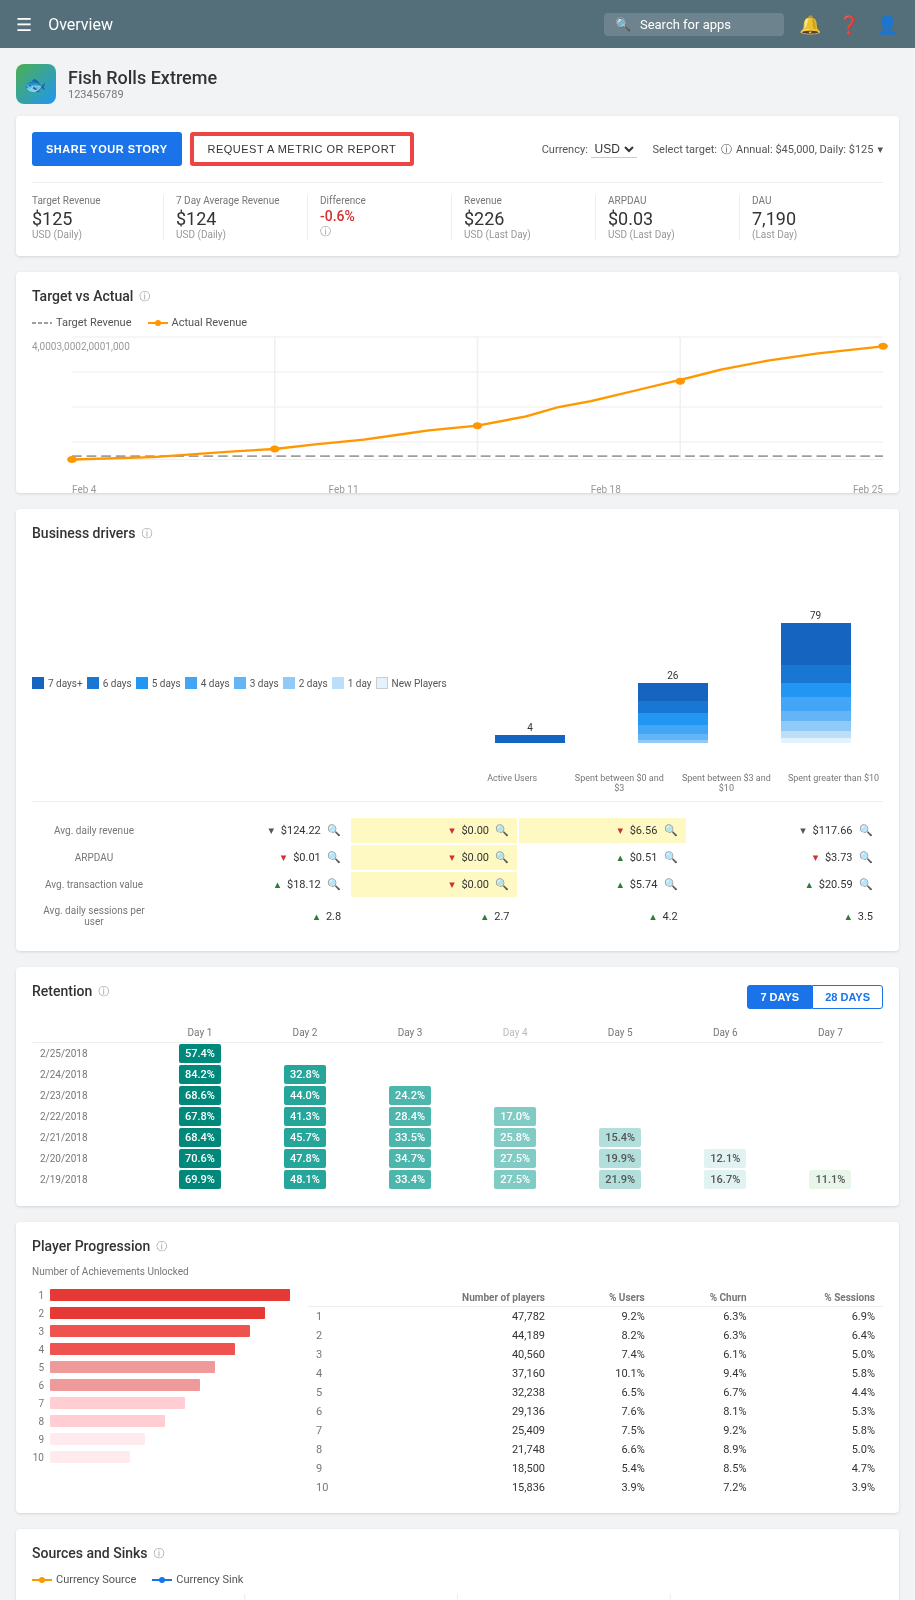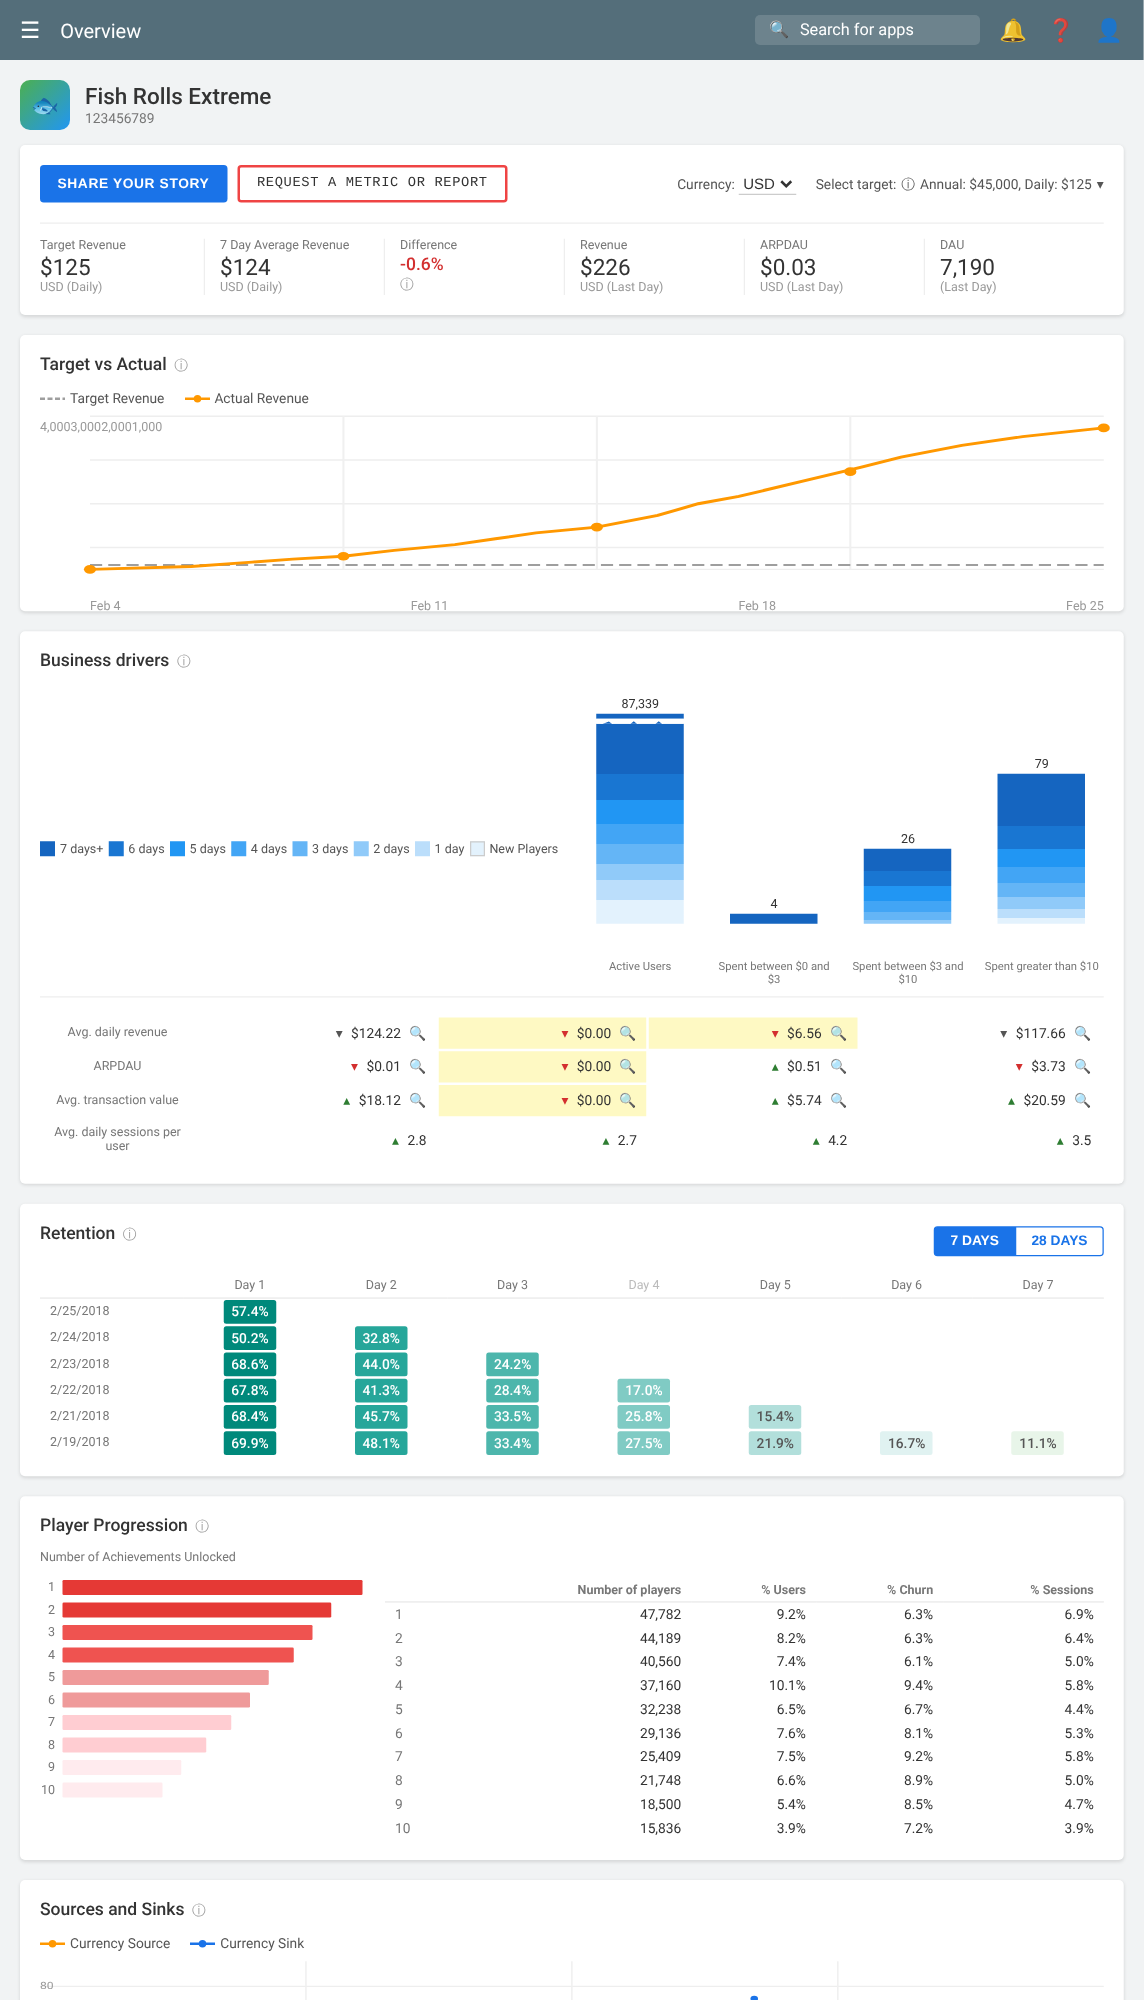--- a/index.html
+++ b/index.html
@@ -75,29 +75,28 @@
       border-radius: 3px;
       font-size: 11px;
       font-weight: 600;
       text-transform: uppercase;
       letter-spacing: 0.5px;
       cursor: pointer;
     }
     .btn-secondary {
       background: white;
       color: #333;
-      border: 2px solid #ef4444;
+      border: 4px solid #ef4444;
       padding: 7px 14px;
       border-radius: 3px;
       font-size: 11px;
       font-weight: 500;
       text-transform: uppercase;
       letter-spacing: 0.5px;
       cursor: pointer;
-      font-family: Liberation Mono, monospace;
     }
     .currency-select {
       display: flex;
       align-items: center;
       gap: 16px;
       font-size: 11px;
       color: #555;
     }
     .currency-select select {
       border: none;
@@ -400,34 +399,20 @@
           </div>
         <div class="bd-legend-item">
             <div class="legend-box" style="background:#e3f2fd; border:1px solid #ccc;"></div>
             <span>New Players</span>
           </div>
       </div>
 
       <div style="flex:1;">
         <div style="display:flex; gap:8px; align-items:flex-end; height:220px; padding-bottom:30px;">
 
-          <div style="display:flex; flex-direction:column; align-items:center; flex:1;">
-            <span style="font-size:10px; color:#333; margin-bottom:2px;">87,339</span>
-            <div style="width:70px; display:flex; flex-direction:column; position:relative;">
-
-              <div style="height:4px; background:#1565c0; width:100%;"></div>
-              <div style="height:4px; background:white; width:100%; position:relative; overflow:hidden;">
-                <svg width="70" height="8" viewBox="0 0 70 8">
-                    <polyline points="0,4 10,0 20,8 30,0 40,8 50,0 60,8 70,4" fill="none" stroke="white" stroke-width="3"></polyline>
-                    <polyline points="0,4 10,0 20,8 30,0 40,8 50,0 60,8 70,4" fill="none" stroke="#1565c0" stroke-width="1.5"></polyline>
-                  </svg>
-              </div>
-              <div style="height:160px; background:linear-gradient(to bottom, #1565c0 0%, #1565c0 25%, #1976d2 25%, #1976d2 38%, #2196f3 38%, #2196f3 50%, #42a5f5 50%, #42a5f5 60%, #64b5f6 60%, #64b5f6 70%, #90caf9 70%, #90caf9 78%, #bbdefb 78%, #bbdefb 88%, #e3f2fd 88%, #e3f2fd 100%); width:70px;"></div>
-            </div>
-          </div>
 
           <div style="display:flex; flex-direction:column; align-items:center; flex:1;">
             <span style="font-size:10px; color:#333; margin-bottom:2px;">4</span>
             <div style="width:70px; height:8px; background:#1565c0;"></div>
           </div>
 
           <div style="display:flex; flex-direction:column; align-items:center; flex:1;">
             <span style="font-size:10px; color:#333; margin-bottom:2px;">26</span>
             <div style="width:70px; height:60px; background:linear-gradient(to bottom, #1565c0 0%, #1565c0 30%, #1976d2 30%, #1976d2 50%, #2196f3 50%, #2196f3 70%, #42a5f5 70%, #42a5f5 85%, #64b5f6 85%, #64b5f6 95%, #90caf9 95%, #90caf9 100%);"></div>
           </div>
@@ -587,21 +572,21 @@
           <td></td>
           <td></td>
           <td></td>
           <td></td>
           <td></td>
           <td></td>
         </tr>
 
         <tr>
           <td>2/24/2018</td>
-          <td><span class="ret-cell ret-d1">50.2%</span></td>
+          <td><span class="ret-cell ret-d1">84.2%</span></td>
           <td><span class="ret-cell ret-d2">32.8%</span></td>
           <td></td>
           <td></td>
           <td></td>
           <td></td>
           <td></td>
         </tr>
 
         <tr>
           <td>2/23/2018</td>
@@ -629,20 +614,30 @@
           <td>2/21/2018</td>
           <td><span class="ret-cell ret-d1">68.4%</span></td>
           <td><span class="ret-cell ret-d2">45.7%</span></td>
           <td><span class="ret-cell ret-d3">33.5%</span></td>
           <td><span class="ret-cell ret-d4">25.8%</span></td>
           <td><span class="ret-cell ret-d5">15.4%</span></td>
           <td></td>
           <td></td>
         </tr>
 
+        <tr>
+          <td>2/20/2018</td>
+          <td><span class="ret-cell ret-d1">70.6%</span></td>
+          <td><span class="ret-cell ret-d2">47.8%</span></td>
+          <td><span class="ret-cell ret-d3">34.7%</span></td>
+          <td><span class="ret-cell ret-d4">27.5%</span></td>
+          <td><span class="ret-cell ret-d5">19.9%</span></td>
+          <td><span class="ret-cell ret-d6">12.1%</span></td>
+          <td></td>
+        </tr>
 
         <tr>
           <td>2/19/2018</td>
           <td><span class="ret-cell ret-d1">69.9%</span></td>
           <td><span class="ret-cell ret-d2">48.1%</span></td>
           <td><span class="ret-cell ret-d3">33.4%</span></td>
           <td><span class="ret-cell ret-d4">27.5%</span></td>
           <td><span class="ret-cell ret-d5">21.9%</span></td>
           <td><span class="ret-cell ret-d6">16.7%</span></td>
           <td><span class="ret-cell ret-d7">11.1%</span></td>

